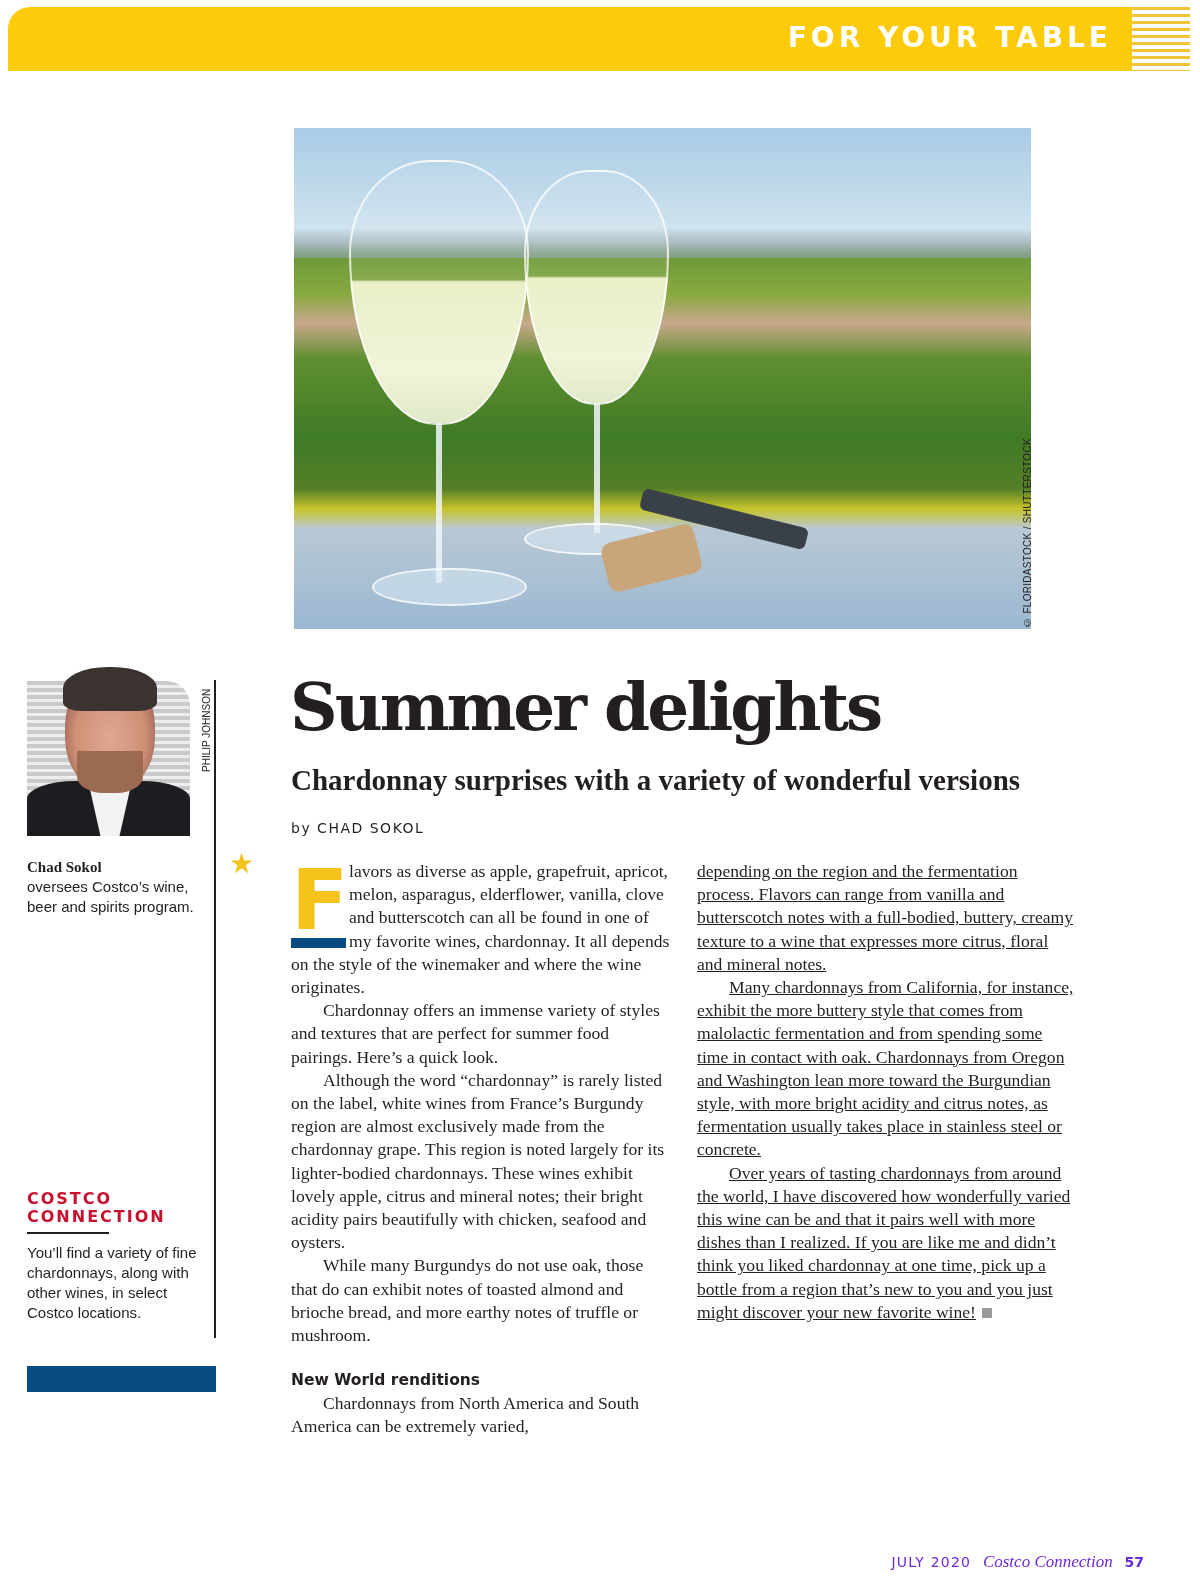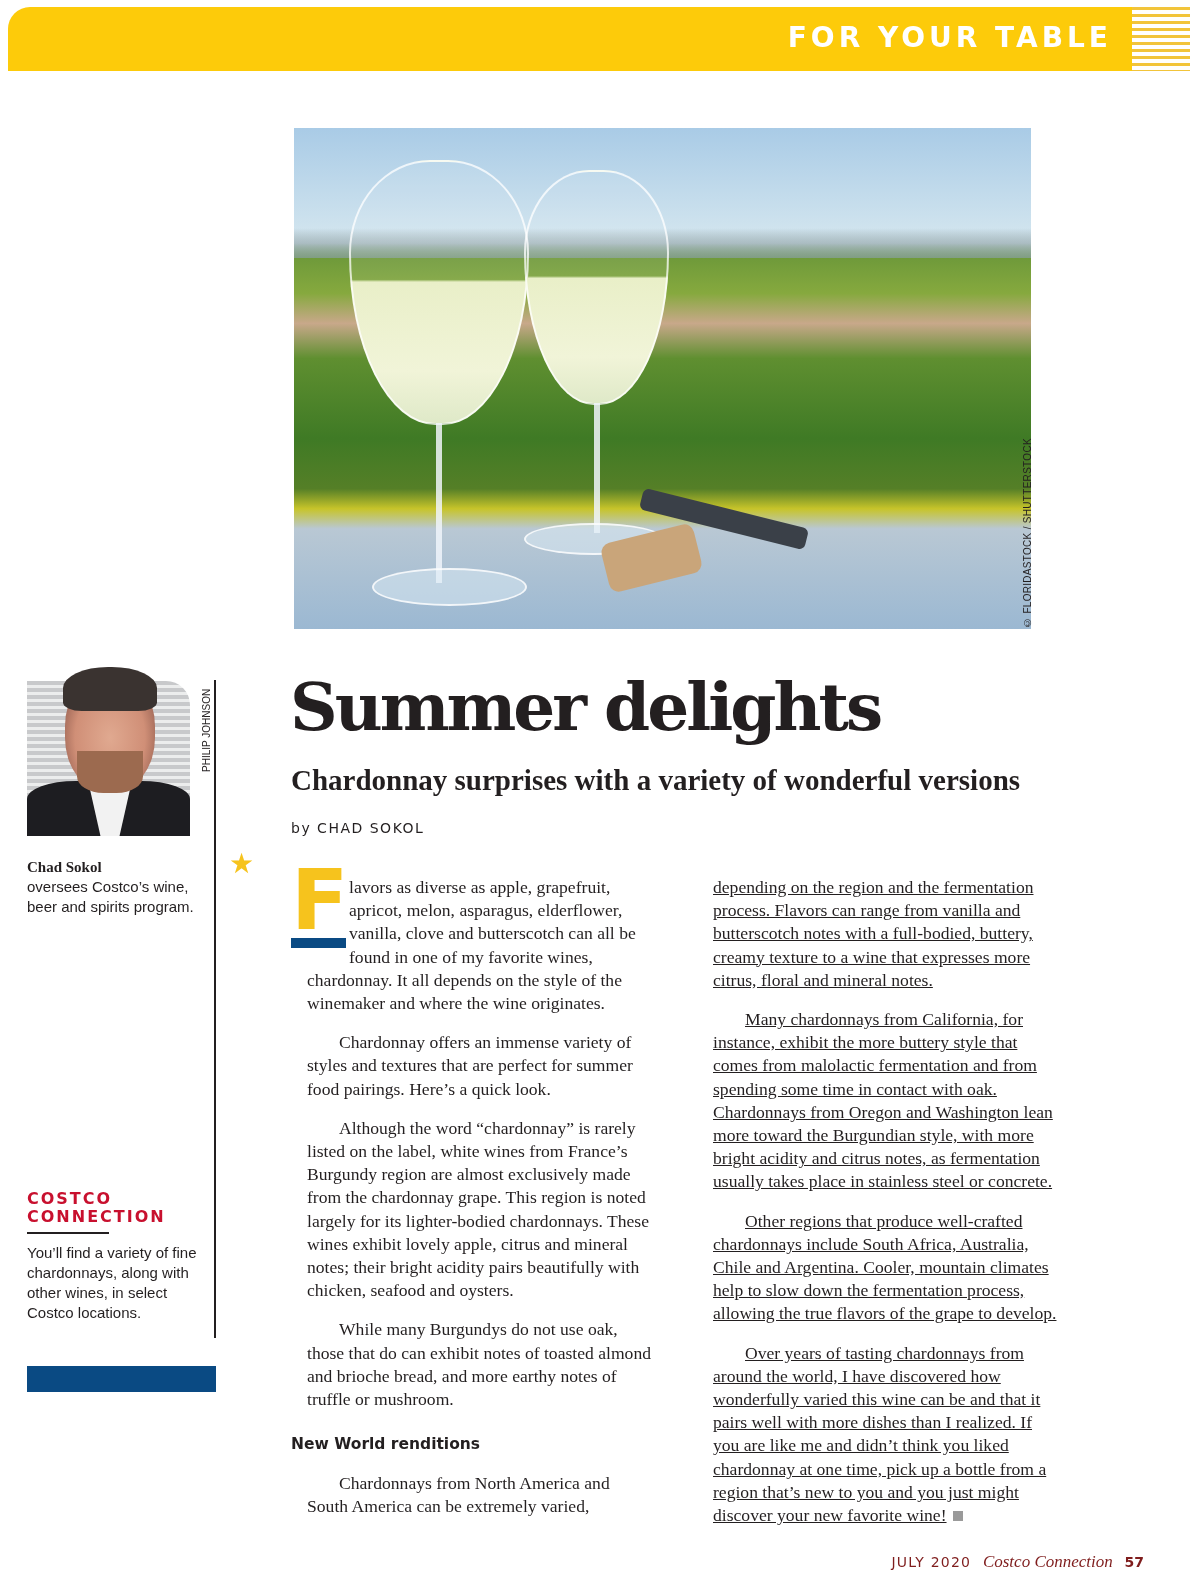--- a/index.html
+++ b/index.html
@@ -100,37 +100,37 @@
   }
   .byline {
     position: absolute; left: 291px; top: 820px;
     font-family: "DejaVu Sans", sans-serif; font-size: 14px; letter-spacing: 1.5px; color: #231f20;
   }
 
   
   .col { position: absolute; top: 860px; font-family: "Liberation Serif", serif; font-size: 17.6px; line-height: 23.2px; color: #231f20; }
   .col-1 { left: 291px; width: 380px; }
   .col-2 { left: 697px; width: 380px; text-decoration: underline; }
-  .col p { margin: 16px; }
+  .col p { margin: 0; }
   .col p.indent { text-indent: 32px; }
   .col h3 {
     font-family: "DejaVu Sans", sans-serif; font-weight: bold; font-size: 15.5px; line-height: 23px; margin-top: 22px; color: #231f20;
   }
   .dropcap-wrap { float: left; width: 58px; height: 88px; margin-right: 0px; position: relative; }
   .dropcap {
     position: absolute; left: 0; top: -2px;
     font-family: "DejaVu Sans", sans-serif; font-weight: bold; font-size: 84px; line-height: 84px; color: #f6c31d;
   }
   .dropcap-bar { position: absolute; left: 0; top: 78px; width: 55px; height: 10px; background: #0a4a83; }
   .end-mark { display: inline-block; width: 10px; height: 10px; background: #9a9a9a; margin-left: 6px; vertical-align: 0px; }
 
   
   .footer {
     position: absolute; right: 56px; top: 1552px;
-    font-size: 15px; color: #7f1d1d; white-space: nowrap;
+    font-size: 15px; color: #6d28d9; white-space: nowrap;
   }
   .footer .date { font-family: "DejaVu Sans", sans-serif; letter-spacing: 1.2px; font-size: 14px; }
   .footer .mag { font-family: "Liberation Serif", serif; font-style: italic; font-size: 17px; margin: 0 8px; }
   .footer .page { font-family: "DejaVu Sans", sans-serif; font-weight: bold; font-size: 14px; }
 </style>
 </head>
 <body>
 
 <div class="header-band">
   <span class="header-title">FOR YOUR TABLE</span>
@@ -186,21 +186,20 @@
   <p class="indent">Chardonnay offers an immense variety of styles and textures that are perfect for summer food pairings. Here’s a quick look.</p>
   <p class="indent">Although the word “chardonnay” is rarely listed on the label, white wines from France’s Burgundy region are almost exclusively made from the chardonnay grape. This region is noted largely for its lighter-bodied chardonnays. These wines exhibit lovely apple, citrus and mineral notes; their bright acidity pairs beautifully with chicken, seafood and oysters.</p>
   <p class="indent">While many Burgundys do not use oak, those that do can exhibit notes of toasted almond and brioche bread, and more earthy notes of truffle or mushroom.</p>
   <h3>New World renditions</h3>
   <p class="indent">Chardonnays from North America and South America can be extremely varied,</p>
 </div>
 
 <div class="col col-2">
   <p>depending on the region and the fermentation process. Flavors can range from vanilla and butterscotch notes with a full-bodied, buttery, creamy texture to a wine that expresses more citrus, floral and mineral notes.</p>
   <p class="indent">Many chardonnays from California, for instance, exhibit the more buttery style that comes from malolactic fermentation and from spending some time in contact with oak. Chardonnays from Oregon and Washington lean more toward the Burgundian style, with more bright acidity and citrus notes, as fermentation usually takes place in stainless steel or concrete.</p>
-  <p class="indent">Other regions that produce well-crafted chardonnays include South Africa, Australia, Chile and Argentina. Cooler, mountain climates help to slow down the fermentation process, allowing the true flavors of the grape to develop.</p>
   <p class="indent"><span>Over years of tasting chardonnays from around the world, I have discovered how wonderfully varied this wine can be and that it pairs well with more dishes than I realized. If you are like me and didn’t think you liked chardonnay at one time, pick up a bottle from a region that’s new to you and you just might discover your new favorite wine!</span><span class="end-mark"></span></p>
 </div>
 
 <div class="footer">
   <span class="date">JULY 2020</span>
   <span class="mag">Costco Connection</span>
   <span class="page">57</span>
 </div>
 
 </body></html>

